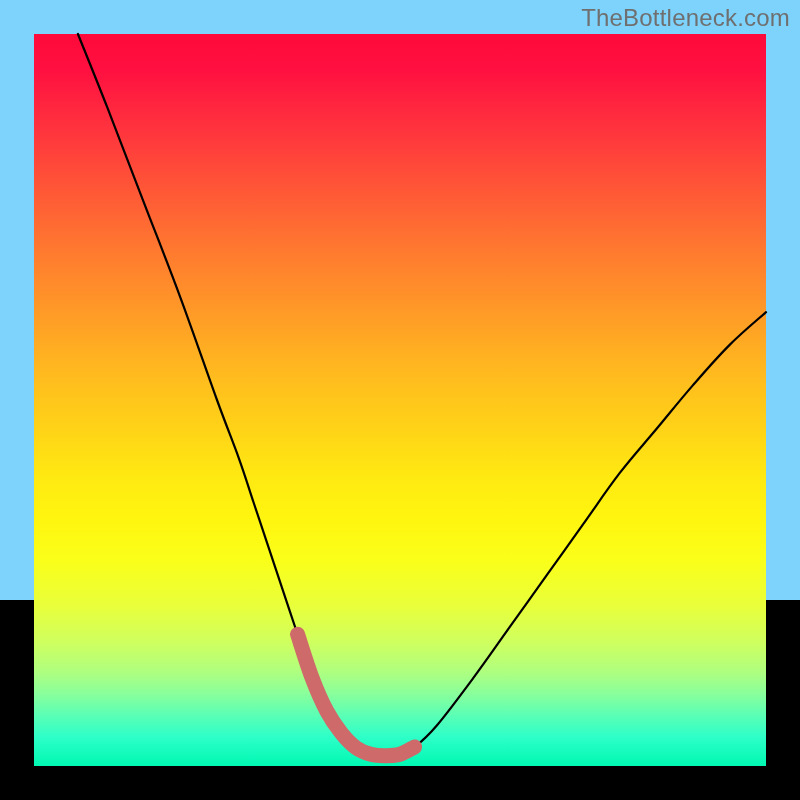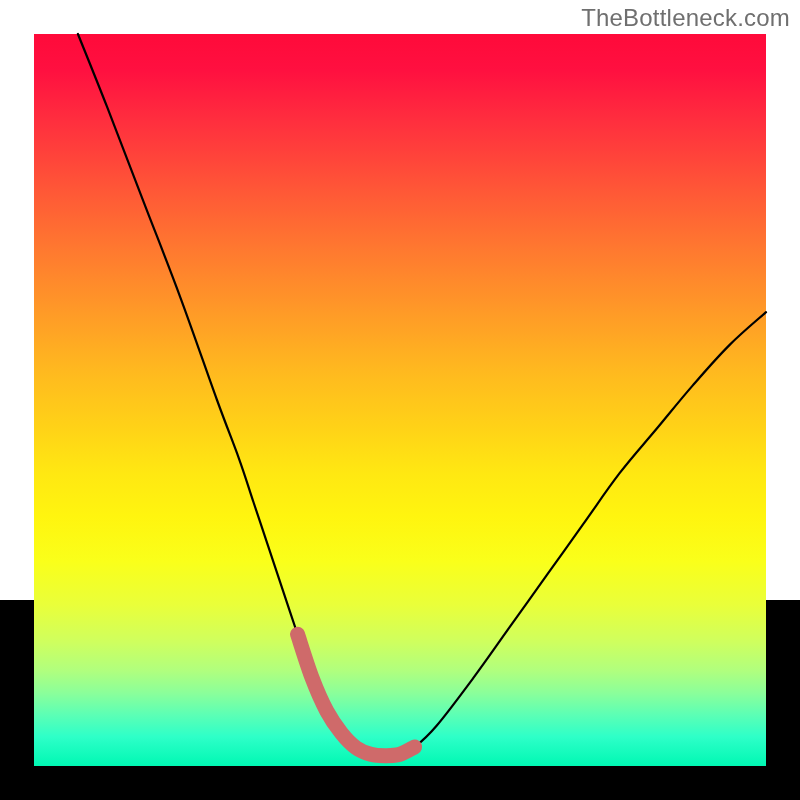--- a/index.html
+++ b/index.html
@@ -10,21 +10,21 @@
     background: #000;
     overflow: hidden;
     font-family: Arial, Helvetica, sans-serif;
   }
   .frame {
     position: absolute;
     left: 0;
     top: 0;
     width: 800px;
     height: 600px;
-    background: #ffffff;
+    background: #7dd3fc;
   }
   .watermark {
     position: absolute;
     top: 4px;
     right: 10px;
     color: #6f6f6f;
     font-size: 24px;
     font-weight: 500;
     letter-spacing: 0.2px;
     user-select: none;

